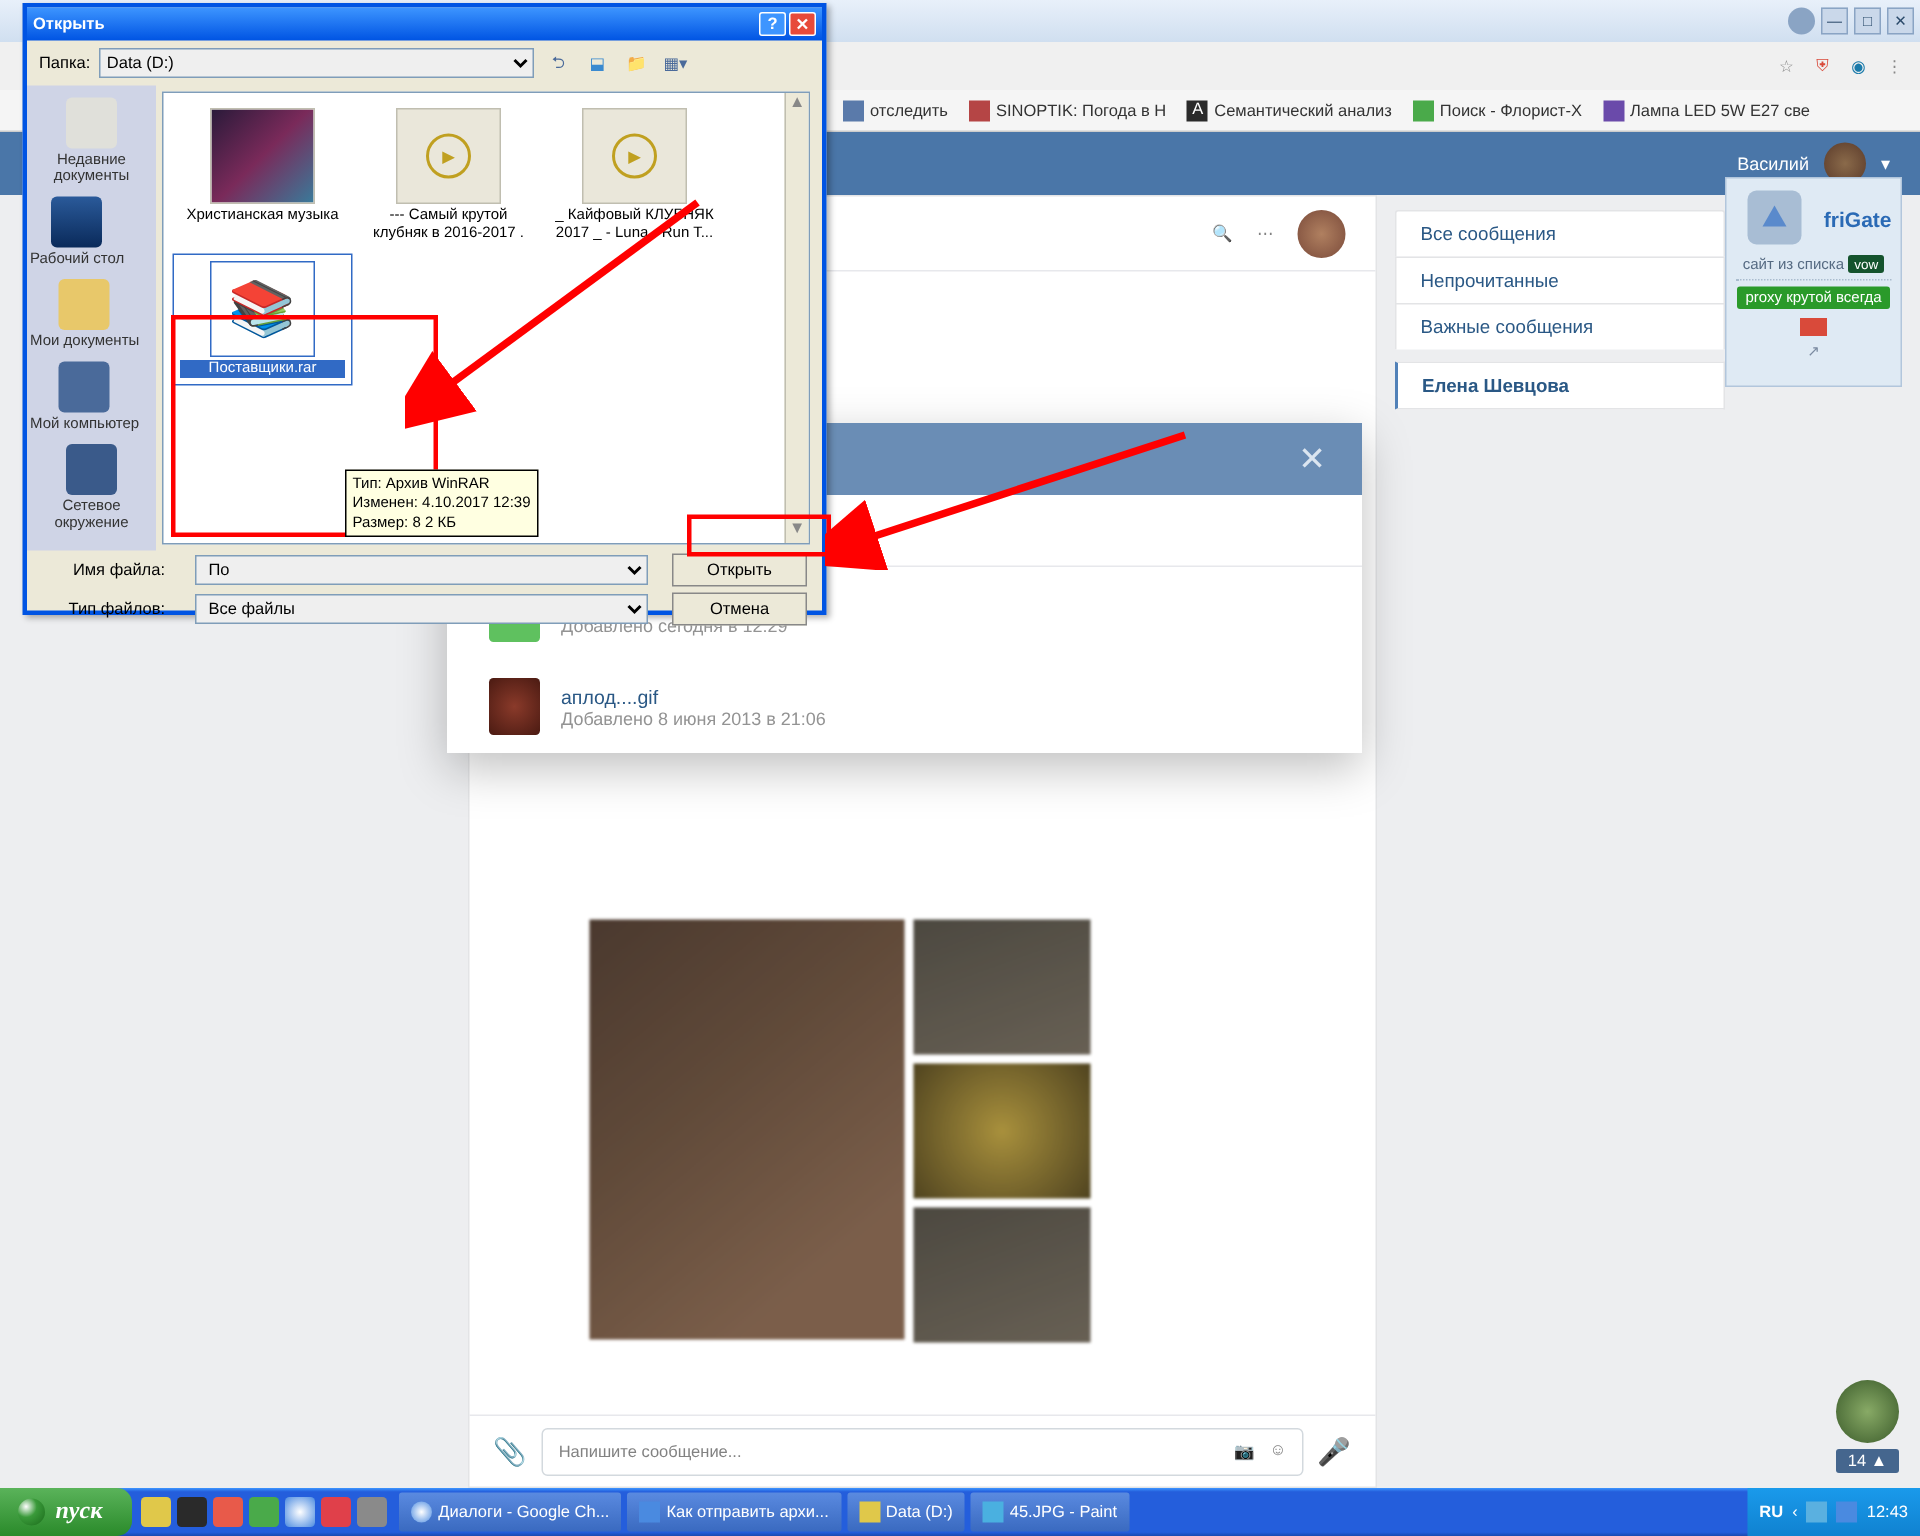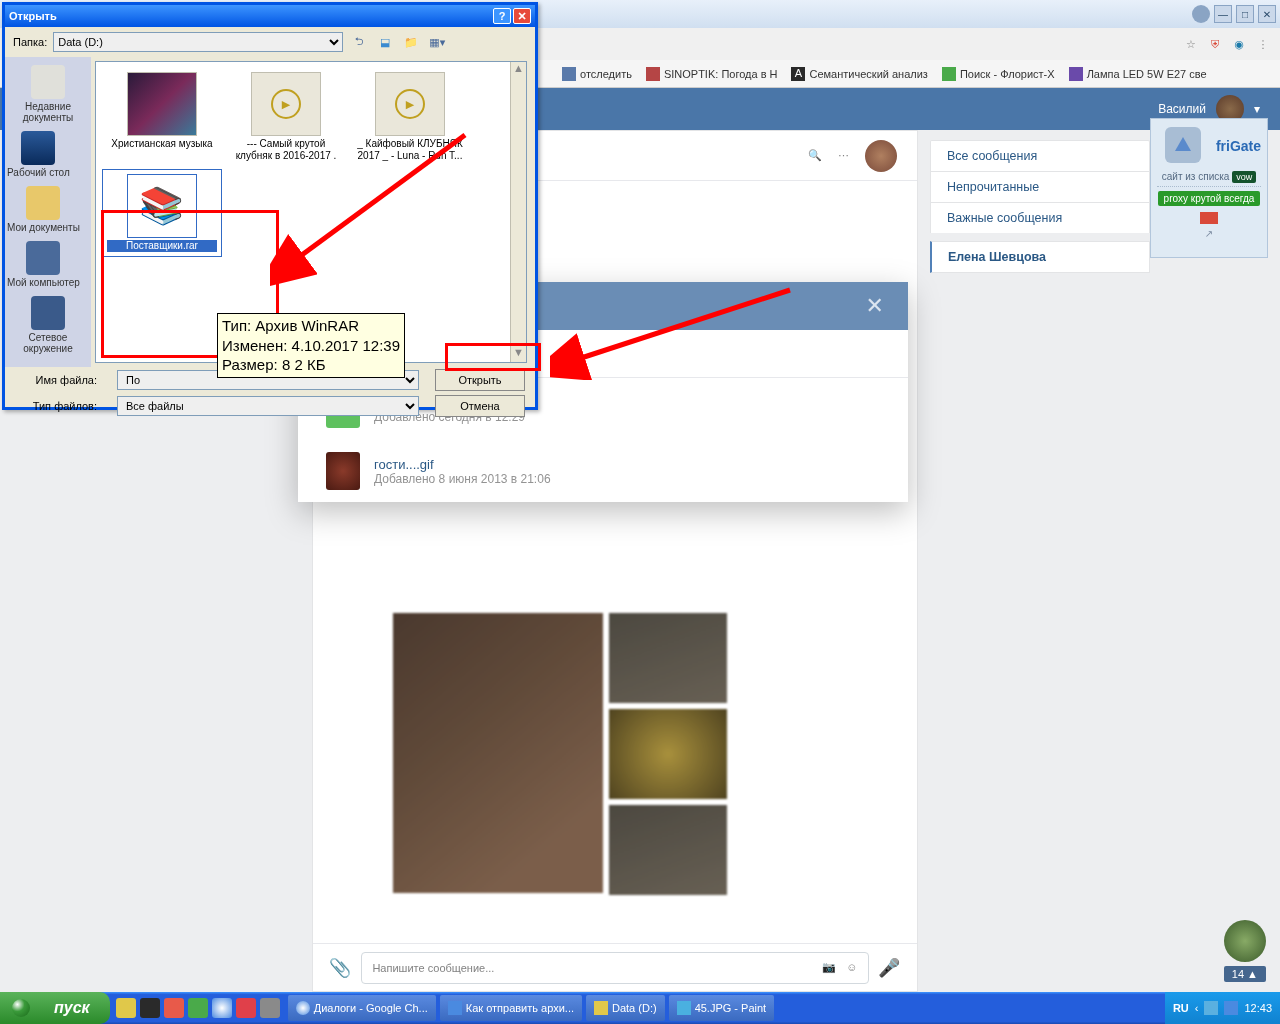--- a/index.html
+++ b/index.html
@@ -73,21 +73,21 @@
 .frigate .fg-line { margin:4px 0; }
 .frigate .fg-badge { background:#14532d; color:#fff; padding:1px 4px; border-radius:2px; font-size:9px; }
 .frigate .fg-btn { background:#2a9a2a; color:#fff; padding:2px 6px; display:inline-block; border-radius:2px; }
 
 
 .count-bubble { position:absolute; bottom:42px; right:14px; z-index:3; display:flex; flex-direction:column; align-items:center; }
 .count-bubble .circ { width:42px; height:42px; border-radius:50%; background: radial-gradient(circle,#88aa66,#3a5a2a); }
 .count-bubble .cnt { background:#45668e; color:#fff; font-size:11px; padding:2px 8px; margin-top:4px; border-radius:2px; }
 
 
-.filedlg { position:absolute; top:2px; left:2px; width:536px; height:408px; background:#ece9d8; border:3px solid #0054e3; z-index:20; box-shadow:2px 2px 4px rgba(0,0,0,0.3); }
+.filedlg { position:absolute; top:2px; left:15px; width:536px; height:408px; background:#ece9d8; border:3px solid #0054e3; z-index:20; box-shadow:2px 2px 4px rgba(0,0,0,0.3); }
 .filedlg-title { height:22px; background: linear-gradient(#3d95ff,#0054e3); display:flex; align-items:center; padding:0 4px; color:#fff; font-size:11px; font-weight:bold; }
 .filedlg-title .tbtn { width:18px; height:16px; margin-left:2px; display:flex; align-items:center; justify-content:center; font-size:11px; cursor:pointer; border-radius:2px; }
 .filedlg-title .help { background:#3d95ff; border:1px solid #fff; }
 .filedlg-title .close { background:#e74a3a; border:1px solid #fff; }
 .filedlg-title .spacer { flex:1; }
 
 .filedlg-toolbar { height:30px; display:flex; align-items:center; padding:0 8px; gap:6px; }
 .filedlg-toolbar label { font-size:11px; }
 .filedlg-toolbar select { width:290px; height:20px; font-size:11px; border:1px solid #7f9db9; }
 .filedlg-toolbar .tb-btn { width:20px; height:20px; display:flex; align-items:center; justify-content:center; cursor:pointer; color:#4a6a9a; }
@@ -100,33 +100,33 @@
 .filedlg-files { flex:1; background:#fff; border:1px solid #7f9db9; margin:4px 8px 4px 4px; position:relative; padding:6px; display:flex; flex-wrap:wrap; align-content:flex-start; gap:4px; }
 .file-item { width:120px; text-align:center; padding:4px; cursor:pointer; }
 .file-item .thumb { width:70px; height:64px; margin:0 auto 2px; background:#eae7da; border:1px solid #c0beb0; display:flex; align-items:center; justify-content:center; }
 .file-item.music .thumb { background: linear-gradient(135deg,#2a1a3a,#7a2a5a,#3a7a9a); }
 .file-item .fname { font-size:10px; line-height:1.15; word-wrap:break-word; }
 .play-icn { width:30px; height:30px; border:2px solid #c0a020; border-radius:50%; display:flex; align-items:center; justify-content:center; color:#c0a020; }
 .rar-icon { width:60px; height:60px; display:flex; align-items:center; justify-content:center; font-size:36px; }
 .file-item.selected .fname { background:#316ac5; color:#fff; }
 .red-box { position:absolute; border:3px solid red; }
 
-.tooltip { position:absolute; background:#ffffe1; border:1px solid #000; padding:2px 4px; font-size:15px; line-height:1.3; z-index:22; }
+.tooltip { position:absolute; background:#ffffe1; border:1px solid #000; padding:2px 4px; font-size:10px; line-height:1.3; z-index:22; }
 
 .filedlg-bottom { padding:2px 10px; display:grid; grid-template-columns: 86px 1fr 90px; gap:4px 16px; align-items:center; }
 .filedlg-bottom select, .filedlg-bottom input { height:20px; border:1px solid #7f9db9; font-size:11px; width:100%; padding:0 4px; }
 .filedlg-bottom button { height:22px; font-size:11px; border:1px solid #888; background:#ece9d8; cursor:pointer; }
 .filedlg-bottom .label { text-align:right; padding-right:4px; }
 
 
 .arrow { position:absolute; z-index:25; pointer-events:none; }
 
 
 .taskbar { position:absolute; bottom:0; left:0; right:0; height:32px; background: linear-gradient(#3d95ff,#245edc 8%,#245edc 92%,#1a4ab0); display:flex; align-items:center; }
-.start-btn { height:32px; padding:0 20px 0 12px; background: linear-gradient(#5ab35a,#2a8a2a); color:#fff; font-style:italic; font-weight:bold; font-size:16px; display:flex; align-items:center; gap:24px; border-radius:0 10px 10px 0; cursor:pointer; }
+.start-btn { height:32px; padding:0 20px 0 12px; background: linear-gradient(#5ab35a,#2a8a2a); color:#fff; font-style:italic; font-weight:bold; font-size:16px; display:flex; align-items:center; gap:7px; border-radius:0 10px 10px 0; cursor:pointer;font-family:Liberation Serif, serif; }
 .start-orb { width:18px; height:18px; border-radius:50%; background: radial-gradient(circle at 30% 30%, #fff, #3a9a3a 40%, #1a6a1a); }
 .ql { display:flex; gap:4px; padding:0 6px; }
 .ql-icon { width:20px; height:20px; border-radius:3px; cursor:pointer; }
 .task-btn { height:26px; padding:0 8px; background: linear-gradient(#5a8ae0,#3a6ac0); color:#fff; font-size:11px; display:flex; align-items:center; gap:4px; margin:0 2px; border-radius:2px; cursor:pointer; max-width:160px; overflow:hidden; white-space:nowrap; }
 .task-btn .tic { width:14px; height:14px; }
 .systray { margin-left:auto; height:32px; background: linear-gradient(#1a9aeb,#1082d0); display:flex; align-items:center; padding:0 8px; gap:6px; color:#fff; font-size:11px; }
 .systray .lang { font-weight:bold; }
 .systray .tray-icon { width:14px; height:14px; }
 </style>
 </head>
@@ -272,21 +272,21 @@
   <div class="vk-upload-file">
     <div class="thumb"></div>
     <div>
       <div class="fname">Поставщики.rar</div>
       <div class="ftime">Добавлено сегодня в 12:29</div>
     </div>
   </div>
   <div class="vk-upload-file">
     <div class="thumb gif"></div>
     <div>
-      <div class="fname">гости....gif</div>
+      <div class="fname">аплод....gif</div>
       <div class="ftime">Добавлено 8 июня 2013 в 21:06</div>
     </div>
   </div>
 </div>
 
 <div class="frigate">
   <div style="display:flex;align-items:center;gap:6px;justify-content:center">
     <div class="fg-logo">
         <svg width="24" height="24">
           <path d="M4 18 L12 4 L20 18 Z" fill="#5a8acc"></path>

